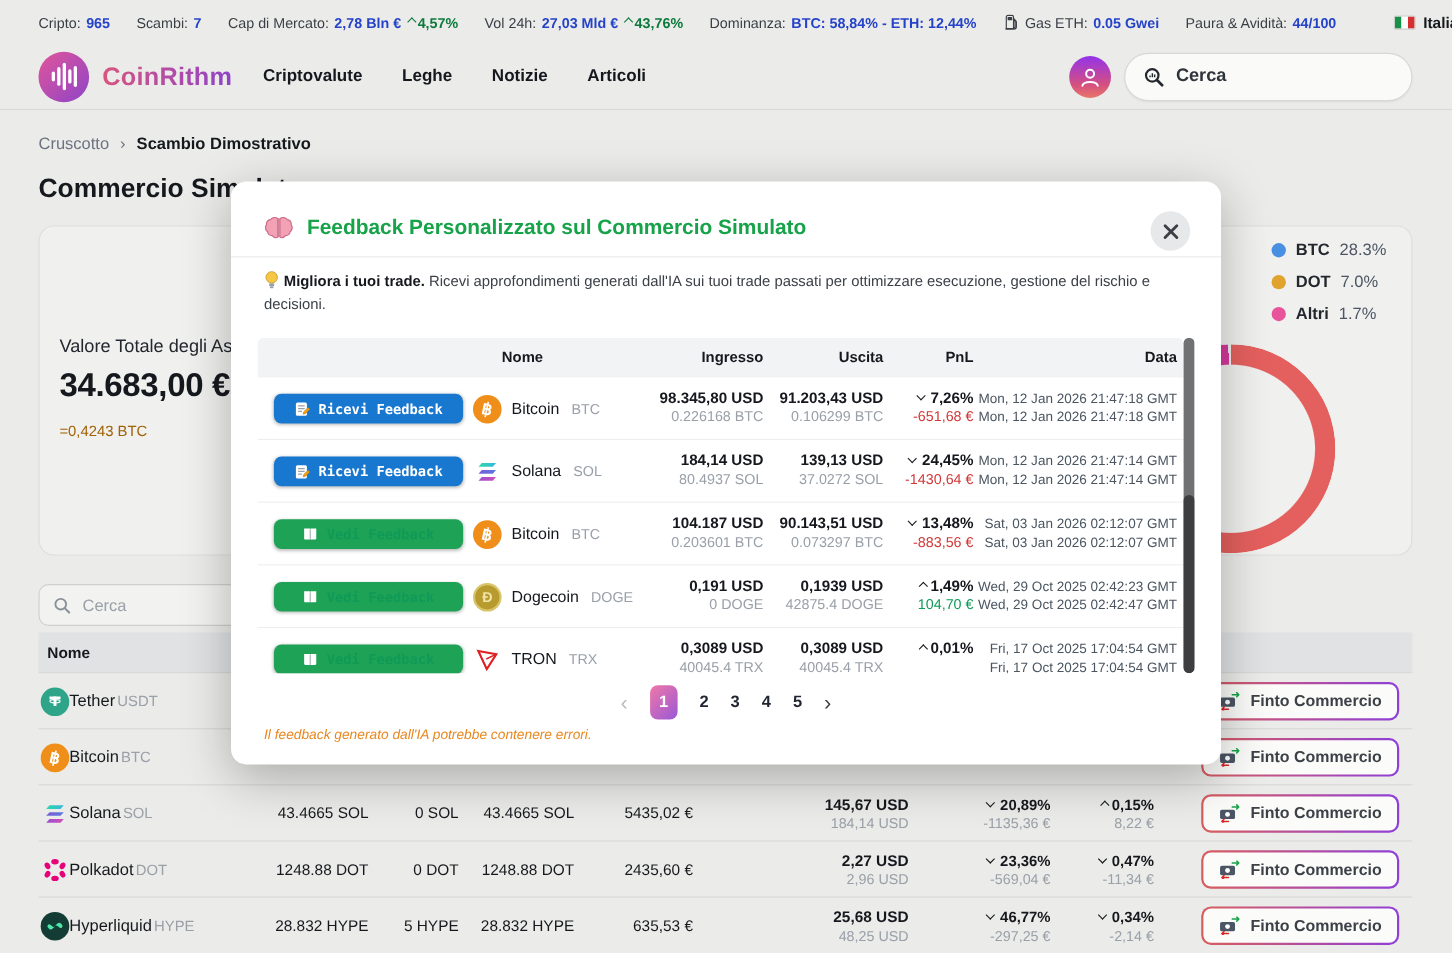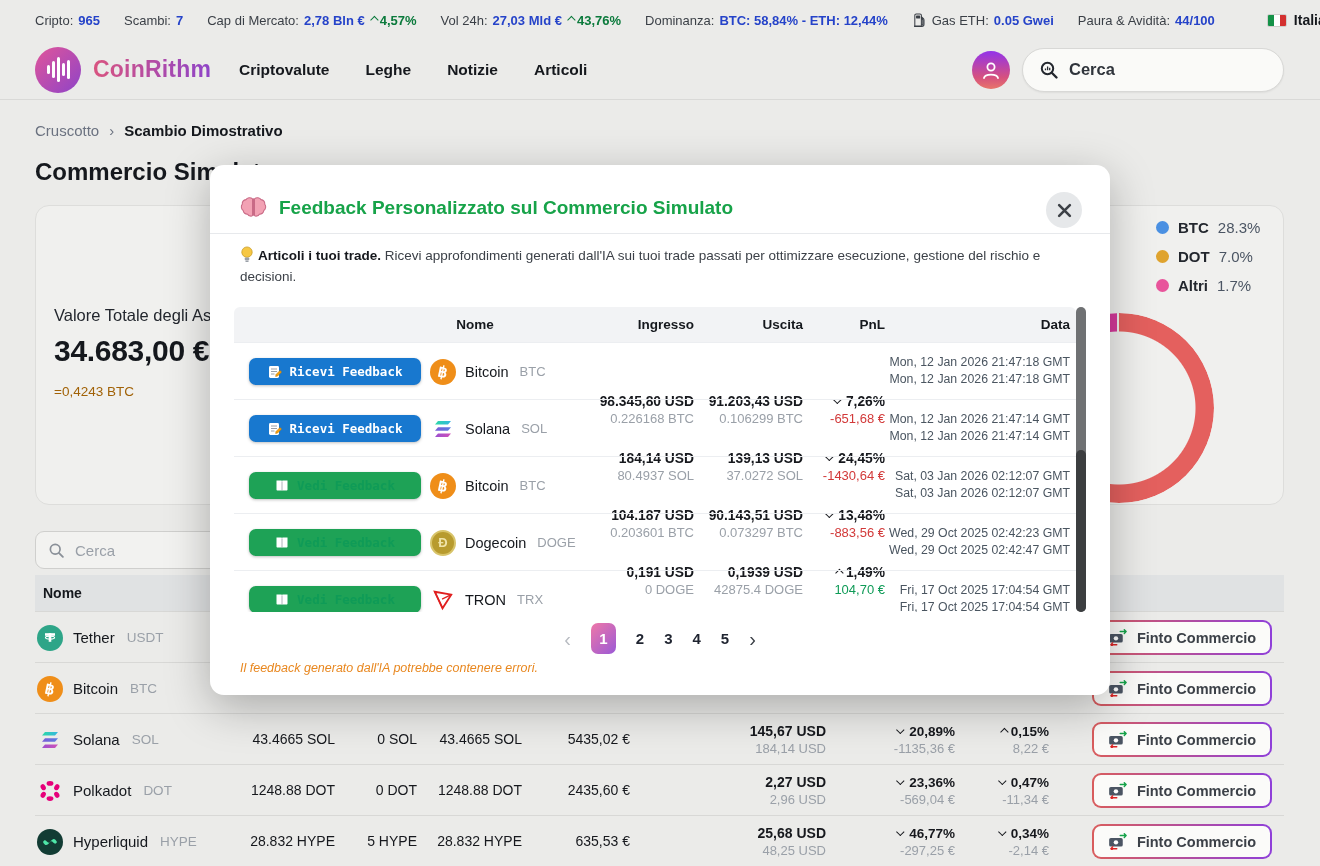--- a/index.html
+++ b/index.html
@@ -54,21 +54,21 @@
     background:conic-gradient(#e4605e 0 59%, #4a90e2 59% 87.3%, #dfa32e 87.3% 94.3%, #f0f0ee 94.3% 94.9%, #ef7bb0 94.9% 96.7%, #f0f0ee 96.7% 97.3%, #d6399b 97.3% 99.6%, #f0f0ee 99.6% 100%);
     -webkit-mask:radial-gradient(circle closest-side, transparent 76px, #000 77px);
     mask:radial-gradient(circle closest-side, transparent 76px, #000 77px); }
 
   
   .search2 { position:absolute; left:35px; top:531px; width:600px; height:38px; border:1px solid #cfcfcd; border-radius:9px; background:#f2f2f0; display:flex; align-items:center; gap:10px; padding:0 12px; }
   .search2 .ph { font-size:15px; color:#9aa0a8; }
   .thead { position:absolute; left:35px; top:575px; width:1249px; height:36px; background:#e0e2e3; display:flex; align-items:center; padding:0 8px; }
   .thead .hname { font-size:14px; font-weight:700; color:#15181d; }
   .arow { position:absolute; left:35px; width:1249px; height:51px; border-top:1px solid #d8d8d6; }
-  .coincell { position:absolute; left:2px; top:0; height:51px; display:flex; align-items:center; gap:10px; }
+  .coincell { position:absolute; left:2px; top:0; height:51px; display:flex; align-items:center; }
   .coinicon { width:26px; height:26px; border-radius:50%; display:flex; align-items:center; justify-content:center; flex:none; }
   .cn { font-size:15px; color:#15181d; }
   .ct { font-size:13.5px; color:#9aa0a8; margin-left:2px; }
   .cell { position:absolute; text-align:right; font-size:14px; color:#16181d; line-height:51px; font-weight:500; }
   .ca { left:170px; width:130px; } .cb { left:302px; width:80px; } .cc { left:377px; width:110px; } .cd { left:485px; width:110px; }
   .twol { position:absolute; text-align:right; padding-top:9px; line-height:17px; }
   .ce { left:671px; width:120px; } .cf { left:820px; width:100px; } .cg { left:914px; width:100px; }
   .twol .l1 { font-size:14px; font-weight:600; color:#16181d; } .twol .l2 { font-size:13px; color:#9aa0a8; }
   .pnl .l1 { font-weight:700; font-size:13.5px; display:flex; justify-content:flex-end; align-items:center; gap:5px; }
   .pnl .l2 { font-size:13px; }
@@ -90,21 +90,21 @@
   .mh { position:absolute; line-height:35px; font-size:13.5px; font-weight:700; color:#15181d; text-align:right; }
   .mh-nome { left:196px; width:90px; text-align:center; }
   .mh-in { left:300px; width:160px; } .mh-out { left:455px; width:114px; } .mh-pnl { left:571px; width:80px; } .mh-data { left:646px; width:190px; }
   .mrow { position:absolute; left:0; width:842px; height:57px; border-top:1px solid #eceef1; }
   .mbtn { position:absolute; left:15px; top:15px; width:172px; height:27px; border-radius:7px; display:flex; align-items:center; justify-content:center; gap:8px; color:#fff; font-family:"DejaVu Sans Mono", monospace; font-size:12.5px; font-weight:700; box-shadow:0 1px 3px rgba(0,0,0,.25); cursor:pointer; }
   .mbtn.blue { background:#1878cf; } .mbtn.green { background:#1ea256; }
   .mcoin { position:absolute; left:196px; top:0; height:57px; display:flex; align-items:center; gap:9px; }
   .mcoin .cn { font-size:14.5px; } .mcoin .ct { font-size:13px; }
   .mc { position:absolute; text-align:right; padding-top:10px; line-height:17px; }
   .mc-in { left:300px; width:160px; } .mc-out { left:455px; width:114px; } .mc-pnl { left:571px; width:80px; }
-  .mc .l1 { font-size:13.8px; font-weight:600; color:#16181d;margin-top:40px; } .mc .l2 { font-size:13px; color:#9aa0a8; }
+  .mc .l1 { font-size:13.8px; font-weight:600; color:#16181d; } .mc .l2 { font-size:13px; color:#9aa0a8; }
   .mdate { position:absolute; left:646px; width:190px; text-align:right; padding-top:11px; font-size:12.3px; line-height:17px; color:#4a5560; }
   .msb { position:absolute; left:842px; top:0; width:10px; height:305px; background:#6f7173; border-radius:5px; }
   .msb i { position:absolute; left:0; top:143px; width:10px; height:162px; background:#3c3e40; border-radius:5px; display:block; }
   .pag { position:absolute; left:0; width:900px; top:458px; display:flex; justify-content:center; align-items:center; gap:20px; }
   .pag .arrow { font-size:20px; color:#3c4148; cursor:pointer; line-height:28px; }
   .pag .arrow.dis { color:#b8bcc2; }
   .pag .pg { font-size:15px; font-weight:700; color:#1f2430; cursor:pointer; }
   .pag .pg.active { width:25px; height:31px; border-radius:7px; background:linear-gradient(135deg,#ef77a8,#9b59d6); color:#fff; display:flex; align-items:center; justify-content:center; }
   .m-disc { position:absolute; left:30px; top:496px; font-size:12.5px; font-style:italic; color:#e8871f; }
 
@@ -478,21 +478,21 @@
       <svg width="15" height="15" viewBox="0 0 14 14">
           <path d="M2 2l10 10M12 2L2 12" stroke="#3c4046" stroke-width="2.4" stroke-linecap="round"></path>
         </svg>
     </div>
     <div class="m-div"></div>
     <div class="m-desc">
       <svg width="14" height="17" viewBox="0 0 14 18" style="display:inline-block;vertical-align:-3px;margin-right:4px">
           <circle cx="7" cy="6.5" r="5.5" fill="#f6c744" stroke="#c79a22" stroke-width=".8"></circle>
           <rect x="4.6" y="12.2" width="4.8" height="3" rx="1" fill="#9aa0a8"></rect>
           <rect x="5.2" y="15.4" width="3.6" height="1.6" rx=".8" fill="#9aa0a8"></rect>
-        </svg><b>Articoli i tuoi trade.</b><span> Ricevi approfondimenti generati dall'IA sui tuoi trade passati per ottimizzare esecuzione, gestione del rischio e decisioni.</span>
+        </svg><b>Migliora i tuoi trade.</b><span> Ricevi approfondimenti generati dall'IA sui tuoi trade passati per ottimizzare esecuzione, gestione del rischio e decisioni.</span>
     </div>
 
     <div class="mtable">
       <div class="mhead">
         <span class="mh mh-nome">Nome</span>
         <span class="mh mh-in">Ingresso</span>
         <span class="mh mh-out">Uscita</span>
         <span class="mh mh-pnl">PnL</span>
         <span class="mh mh-data">Data</span>
       </div>

